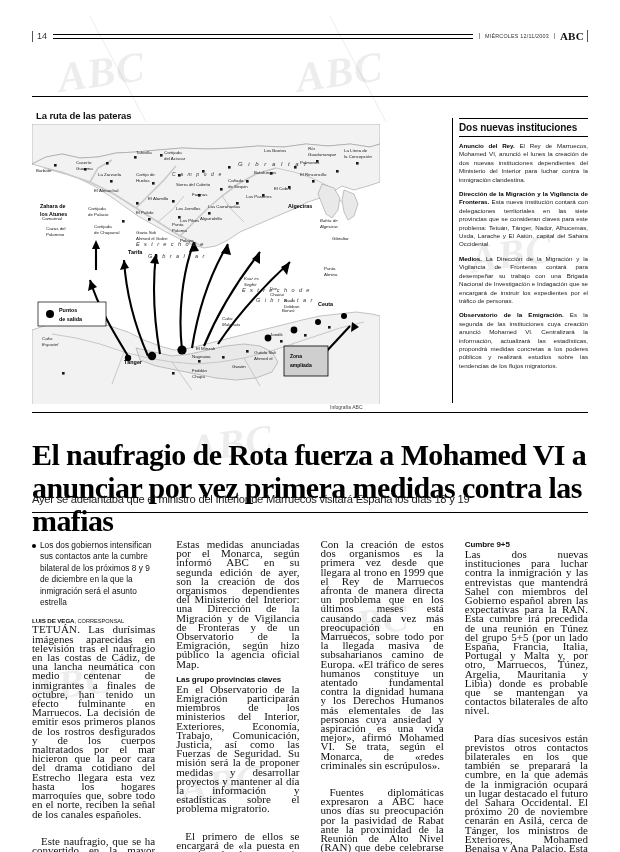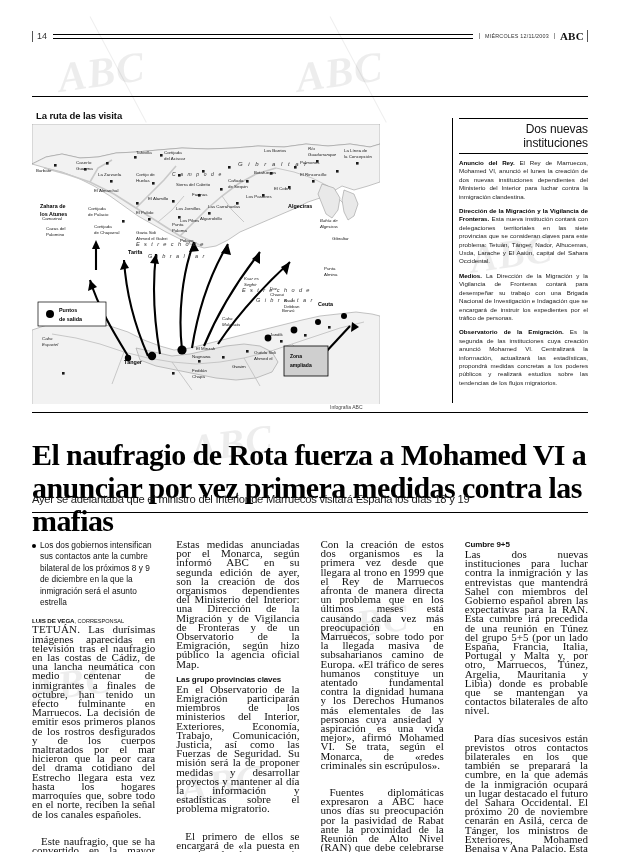--- a/index.html
+++ b/index.html
@@ -154,24 +154,23 @@
     top: 118px;
     width: 129px;
   }
   .sidebar-rule-top {
     border-top: 1px solid #000;
     margin-bottom: 3px;
   }
   .sidebar h3 {
     margin: 0 0 2px 0;
     font-family: "Liberation Sans", sans-serif;
-    font-weight: normal;
-    font-size: 12px;
+    font-weight: bold;
+    font-size: 10px;
     letter-spacing: -0.1px;
-    text-align: right;
   }
   .sidebar .sb-rule {
     border-top: 1px solid #000;
     margin: 3px 0 5px 0;
   }
   .sidebar p {
     margin: 0 0 6px 0;
     font-family: "Liberation Sans", sans-serif;
     font-size: 6.2px;
     line-height: 8.4px;
@@ -338,21 +337,21 @@
 
   <div class="masthead">
     <span class="pagenum">14</span>
     <span class="rule"></span>
     <span class="date">MIÉRCOLES 12/11/2003</span>
     <span class="abc-logo">ABC</span>
   </div>
 
   <div class="title-rule"></div>
 
-  <div class="map-title">La ruta de las visita</div>
+  <div class="map-title">La ruta de las pateras</div>
 
   <div class="map-wrap">
     <svg width="348" height="282" viewBox="0 0 348 282" xmlns="http://www.w3.org/2000/svg">
       <rect x="0" y="0" width="348" height="282" class="sea"></rect>
 
       <path class="land" d="M0,40 L14,33 L30,30 L48,34 L66,33 L84,29 L104,28 L126,26 L150,24 L176,25 L202,24 L226,22 L252,23 L274,20 L296,22 L318,20 L338,23 L348,20 L348,0 L0,0 Z"></path>
       <path class="land" d="M0,40 L14,33 L30,30 L48,34 L66,33 L84,29 L104,28 L126,26 L150,24 L176,25 L202,24 L226,22 L252,23 L274,20 L296,22 L318,20 L338,23 L348,20
                               L348,58 L336,62 L322,66 L310,62 L300,68 L288,74 L276,78 L264,84 L250,90 L236,96 L222,102 L208,108 L196,116 L184,122 L172,124 L158,120
                               L146,114 L134,108 L120,100 L106,92 L92,82 L78,72 L62,62 L46,54 L30,48 L14,44 Z"></path>
 

